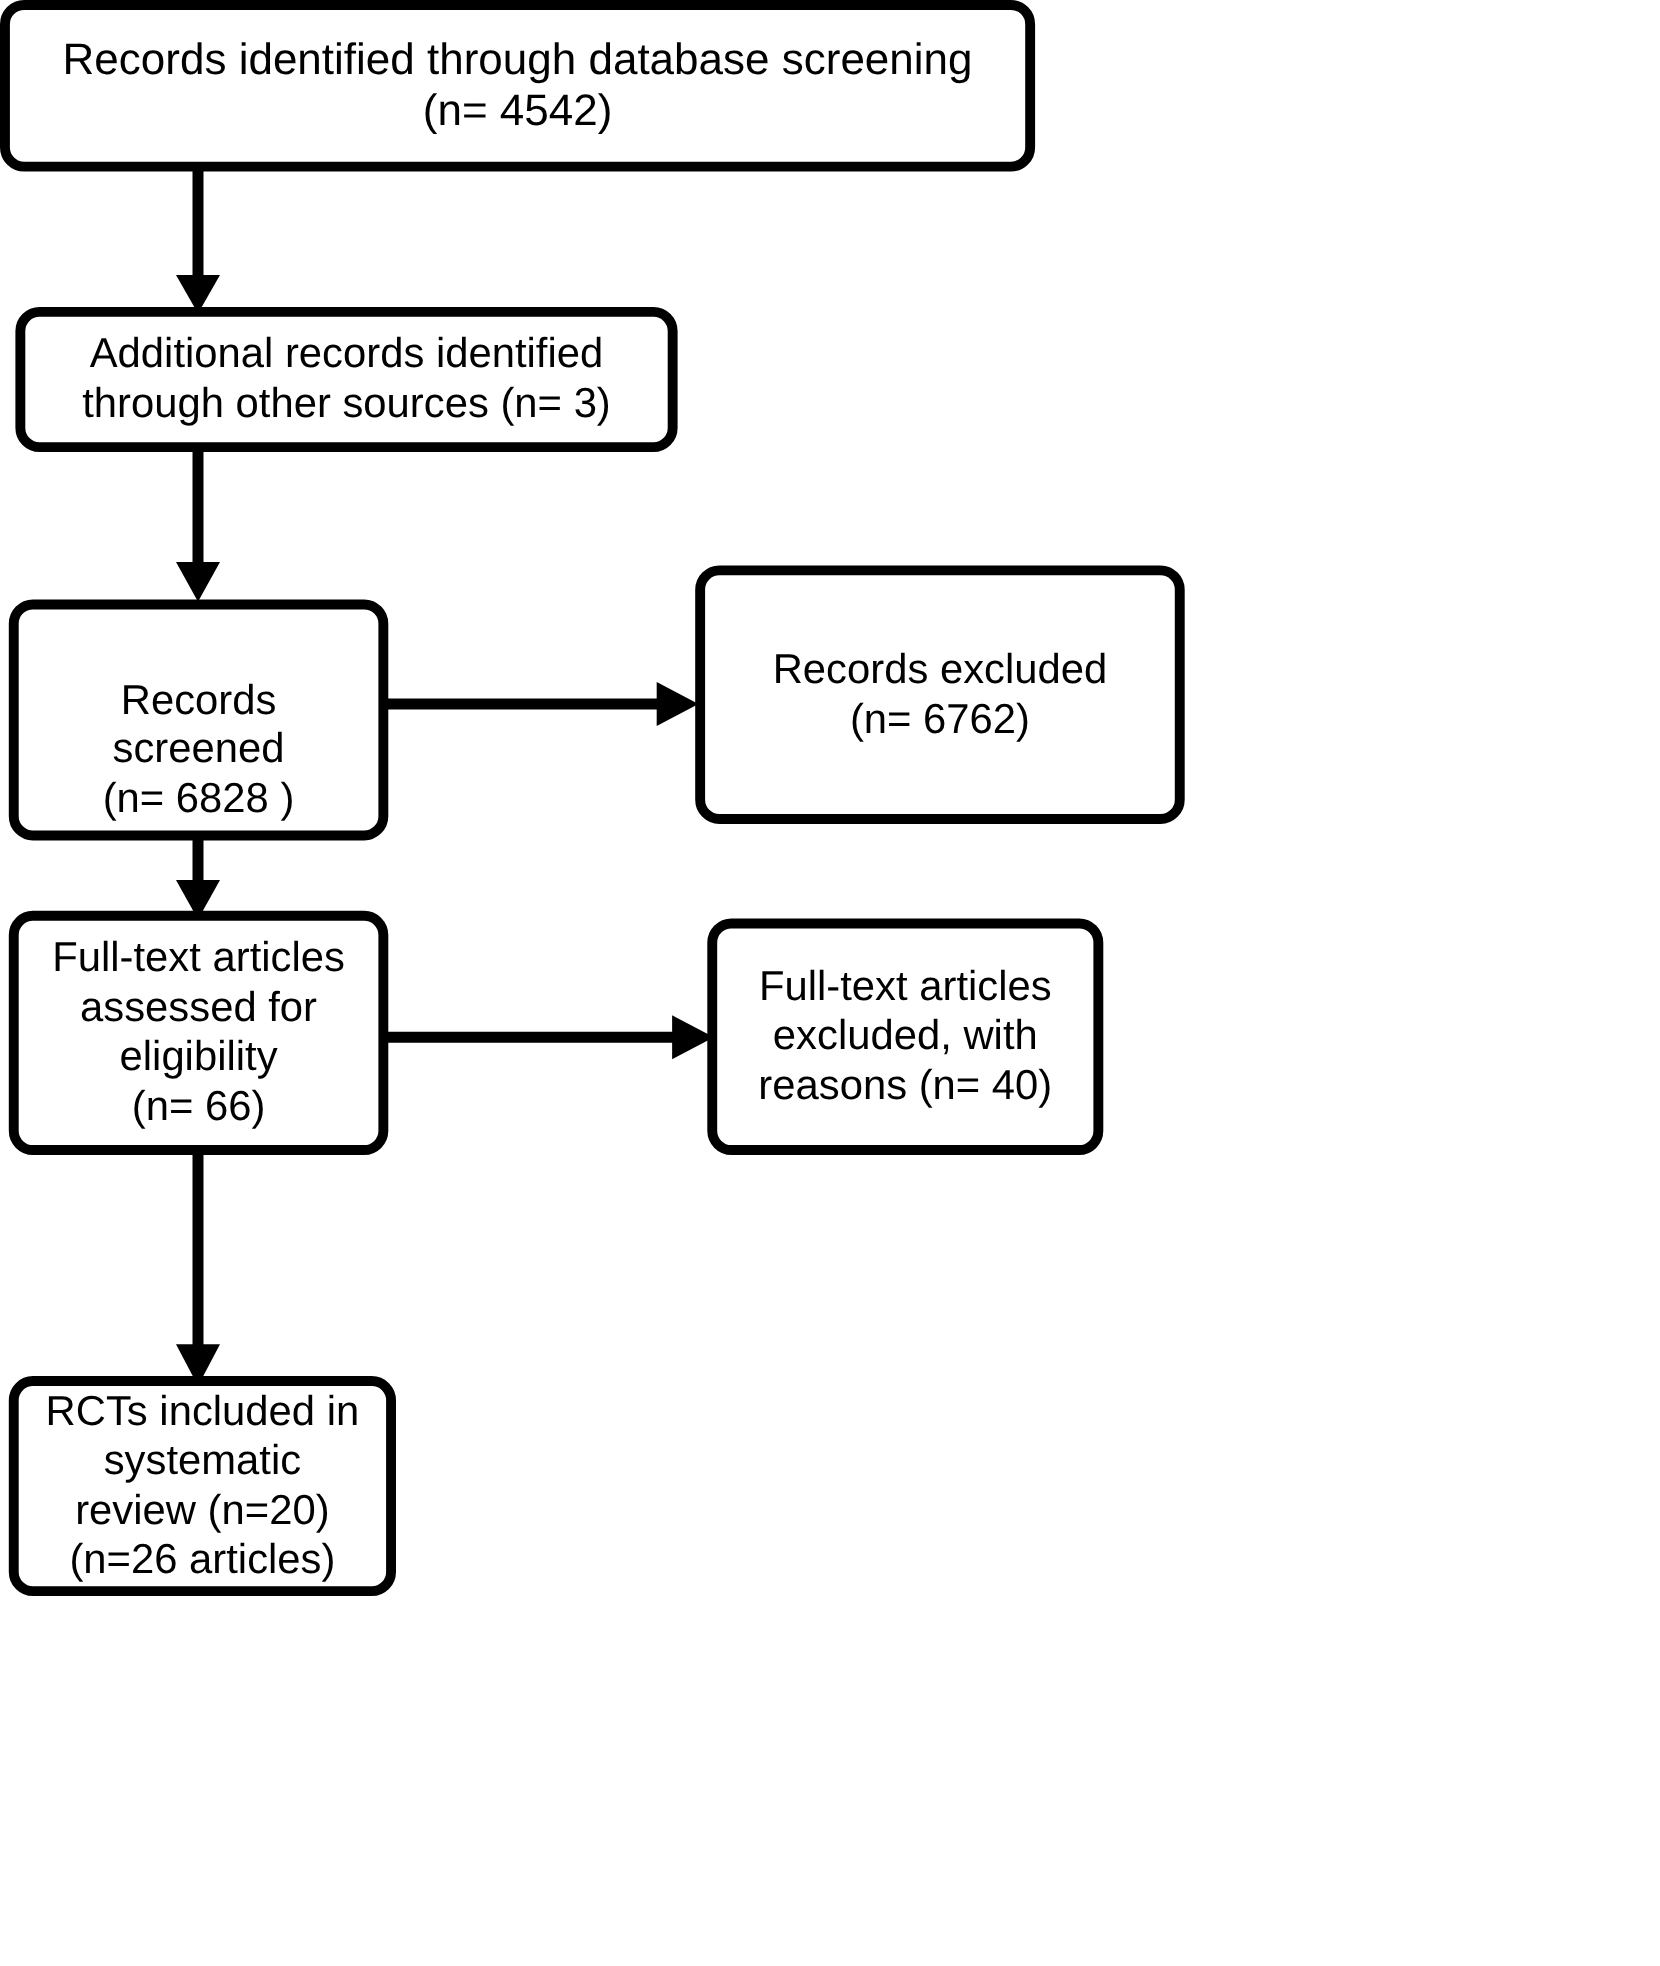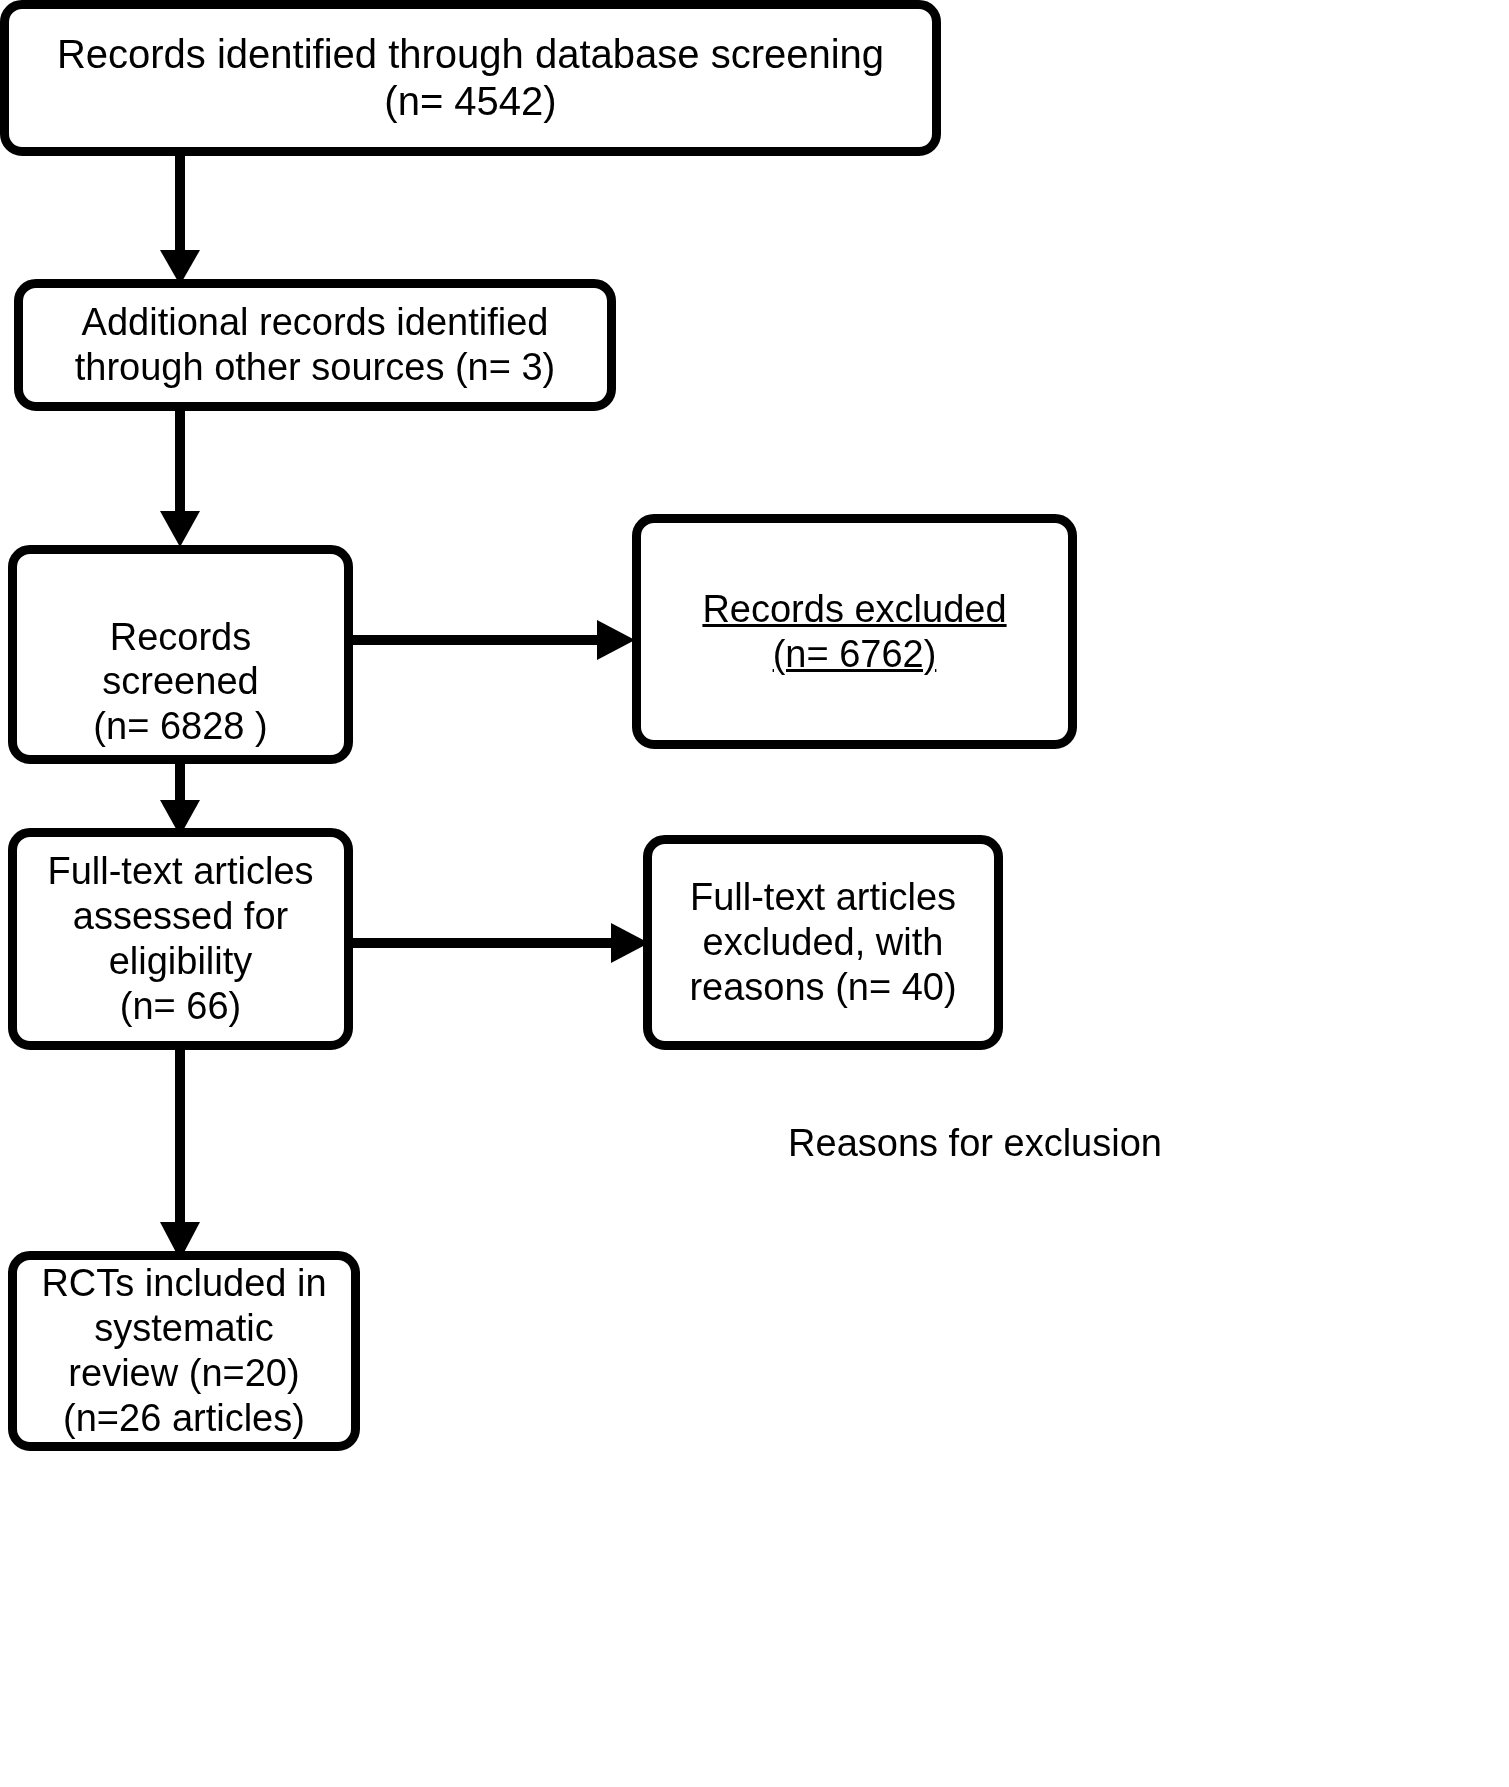--- a/index.html
+++ b/index.html
@@ -46,21 +46,20 @@
     font-size: 38px;
   }
   #node-records-screened {
     left: 8px;  top: 545px; width: 345px; height: 219px;
     font-size: 38px;
     align-items: flex-end;
   }
   #node-records-excluded {
     left: 632px; top: 514px; width: 445px; height: 235px;
     font-size: 38px;
-    text-decoration: underline;
   }
   #node-fulltext-assessed {
     left: 8px;  top: 828px; width: 345px; height: 222px;
     font-size: 38px;
   }
   #node-fulltext-excluded {
     left: 643px; top: 835px; width: 360px; height: 215px;
     font-size: 38px;
   }
   #node-rcts-included {
@@ -173,16 +172,15 @@
 reasons (n= 40)</span>
   </div>
 
   <div class="node" id="node-rcts-included">
     <span class="txt">RCTs included in
 systematic
 review (n=20)
 (n=26 articles)</span>
   </div>
 
-  <div id="label-reasons-title">Reasons for exclusion</div>
 
 
 </div>
 
 </body></html>

